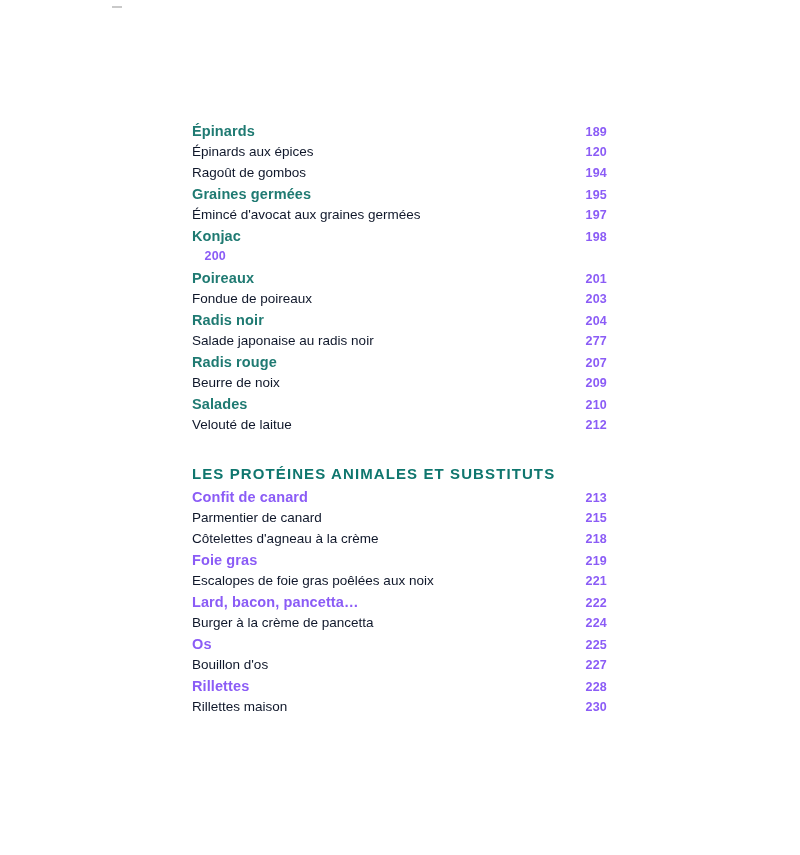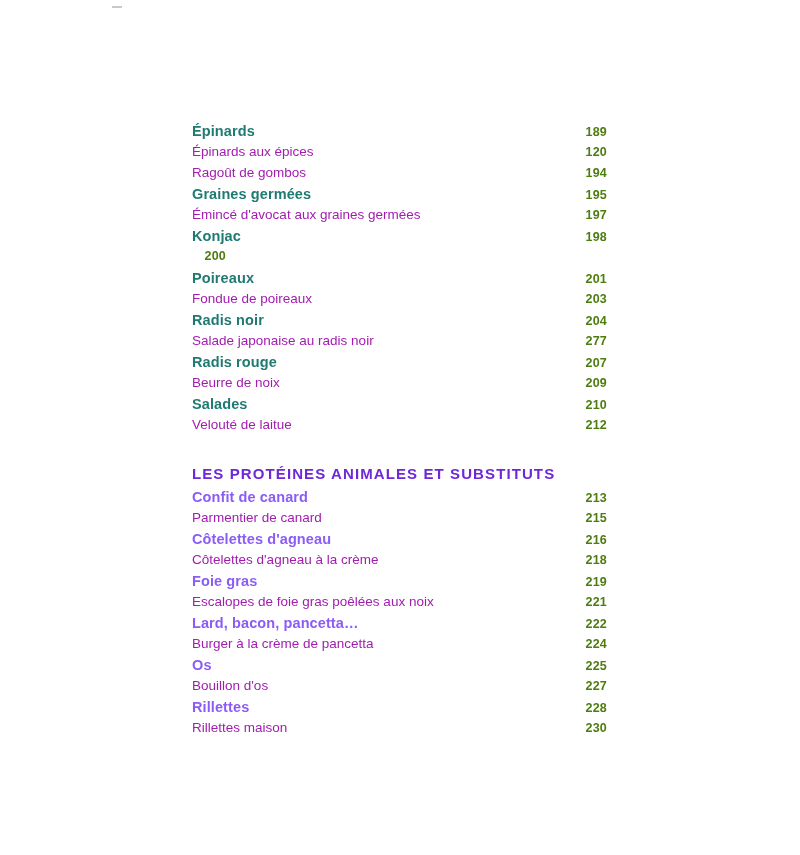--- a/index.html
+++ b/index.html
@@ -41,47 +41,47 @@
     align-items: baseline;
     justify-content: space-between;
     line-height: 1.0;
     height: 21px;
   }
   .entry .label {
     white-space: nowrap;
   }
   .entry .page-no {
     font-size: 12.5px;
-    color: #4d7c0f;
+    color: #8b5cf6;
     font-weight: 600;
     letter-spacing: 0.2px;
     margin-left: 8px;
     min-width: 26px;
     text-align: right;
   }
   .entry.head .label {
     font-size: 14.5px;
     font-weight: 700;
     color: #1f7a72;
     letter-spacing: 0.1px;
   }
   .entry.head.brown .label {
     color: #8b5cf6;
   }
   .entry.sub .label {
     font-size: 13.5px;
     font-weight: 400;
-    color: #a21caf;
+    color: #0f172a;
   }
   .section-title {
     margin-top: 26px;
     margin-bottom: 8px;
     font-size: 15px;
     font-weight: 700;
-    color: #6d28d9;
+    color: #0f766e;
     letter-spacing: 1.1px;
   }
 </style>
 </head>
 <body>
 
 <div class="page">
 
   <div class="corner-mark"></div>
 
@@ -153,24 +153,20 @@
 
     <div>
       <div class="entry head brown">
         <span class="label">Confit de canard</span>
         <span class="page-no">213</span>
       </div>
       <div class="entry sub">
         <span class="label">Parmentier de canard</span>
         <span class="page-no">215</span>
       </div>
-      <div class="entry head brown">
-        <span class="label">Côtelettes d'agneau</span>
-        <span class="page-no">216</span>
-      </div>
       <div class="entry sub">
         <span class="label">Côtelettes d'agneau à la crème</span>
         <span class="page-no">218</span>
       </div>
       <div class="entry head brown">
         <span class="label">Foie gras</span>
         <span class="page-no">219</span>
       </div>
       <div class="entry sub">
         <span class="label">Escalopes de foie gras poêlées aux noix</span>

